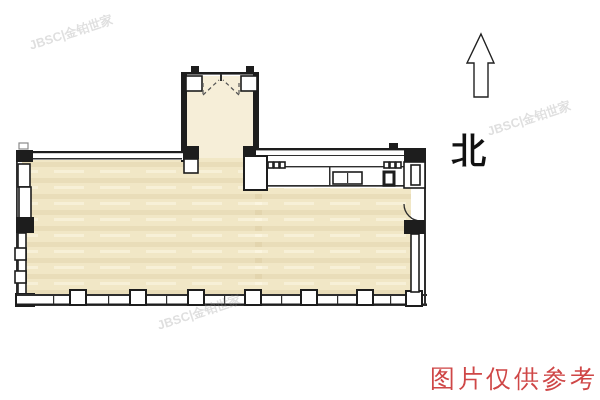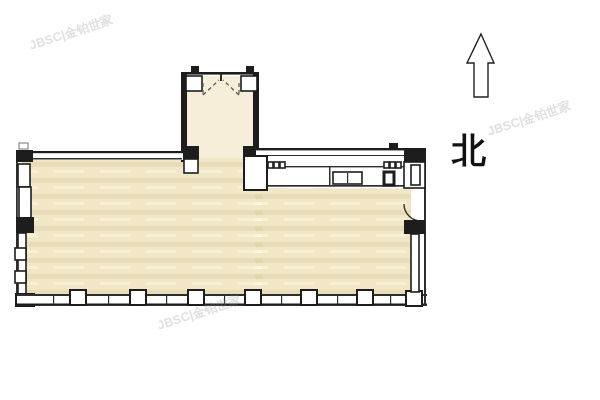--- a/index.html
+++ b/index.html
@@ -152,17 +152,18 @@
       <rect class="wbox" x="411" y="234" width="8" height="58"></rect>
     </g>
 
     <g>
       <polygon class="arrow" points="481,34 494,63 488,63 488,97 474,97 474,63 467,63"></polygon>
     </g>
   </svg>
 
   <div class="north-label">北</div>
 
+  <div class="disclaimer">图片仅供参考</div>
 
   <div class="wm wm1">JBSC|金铂世家</div>
   <div class="wm wm2">JBSC|金铂世家</div>
   <div class="wm wm3">JBSC|金铂世家</div>
 </div>
 
 </body></html>

